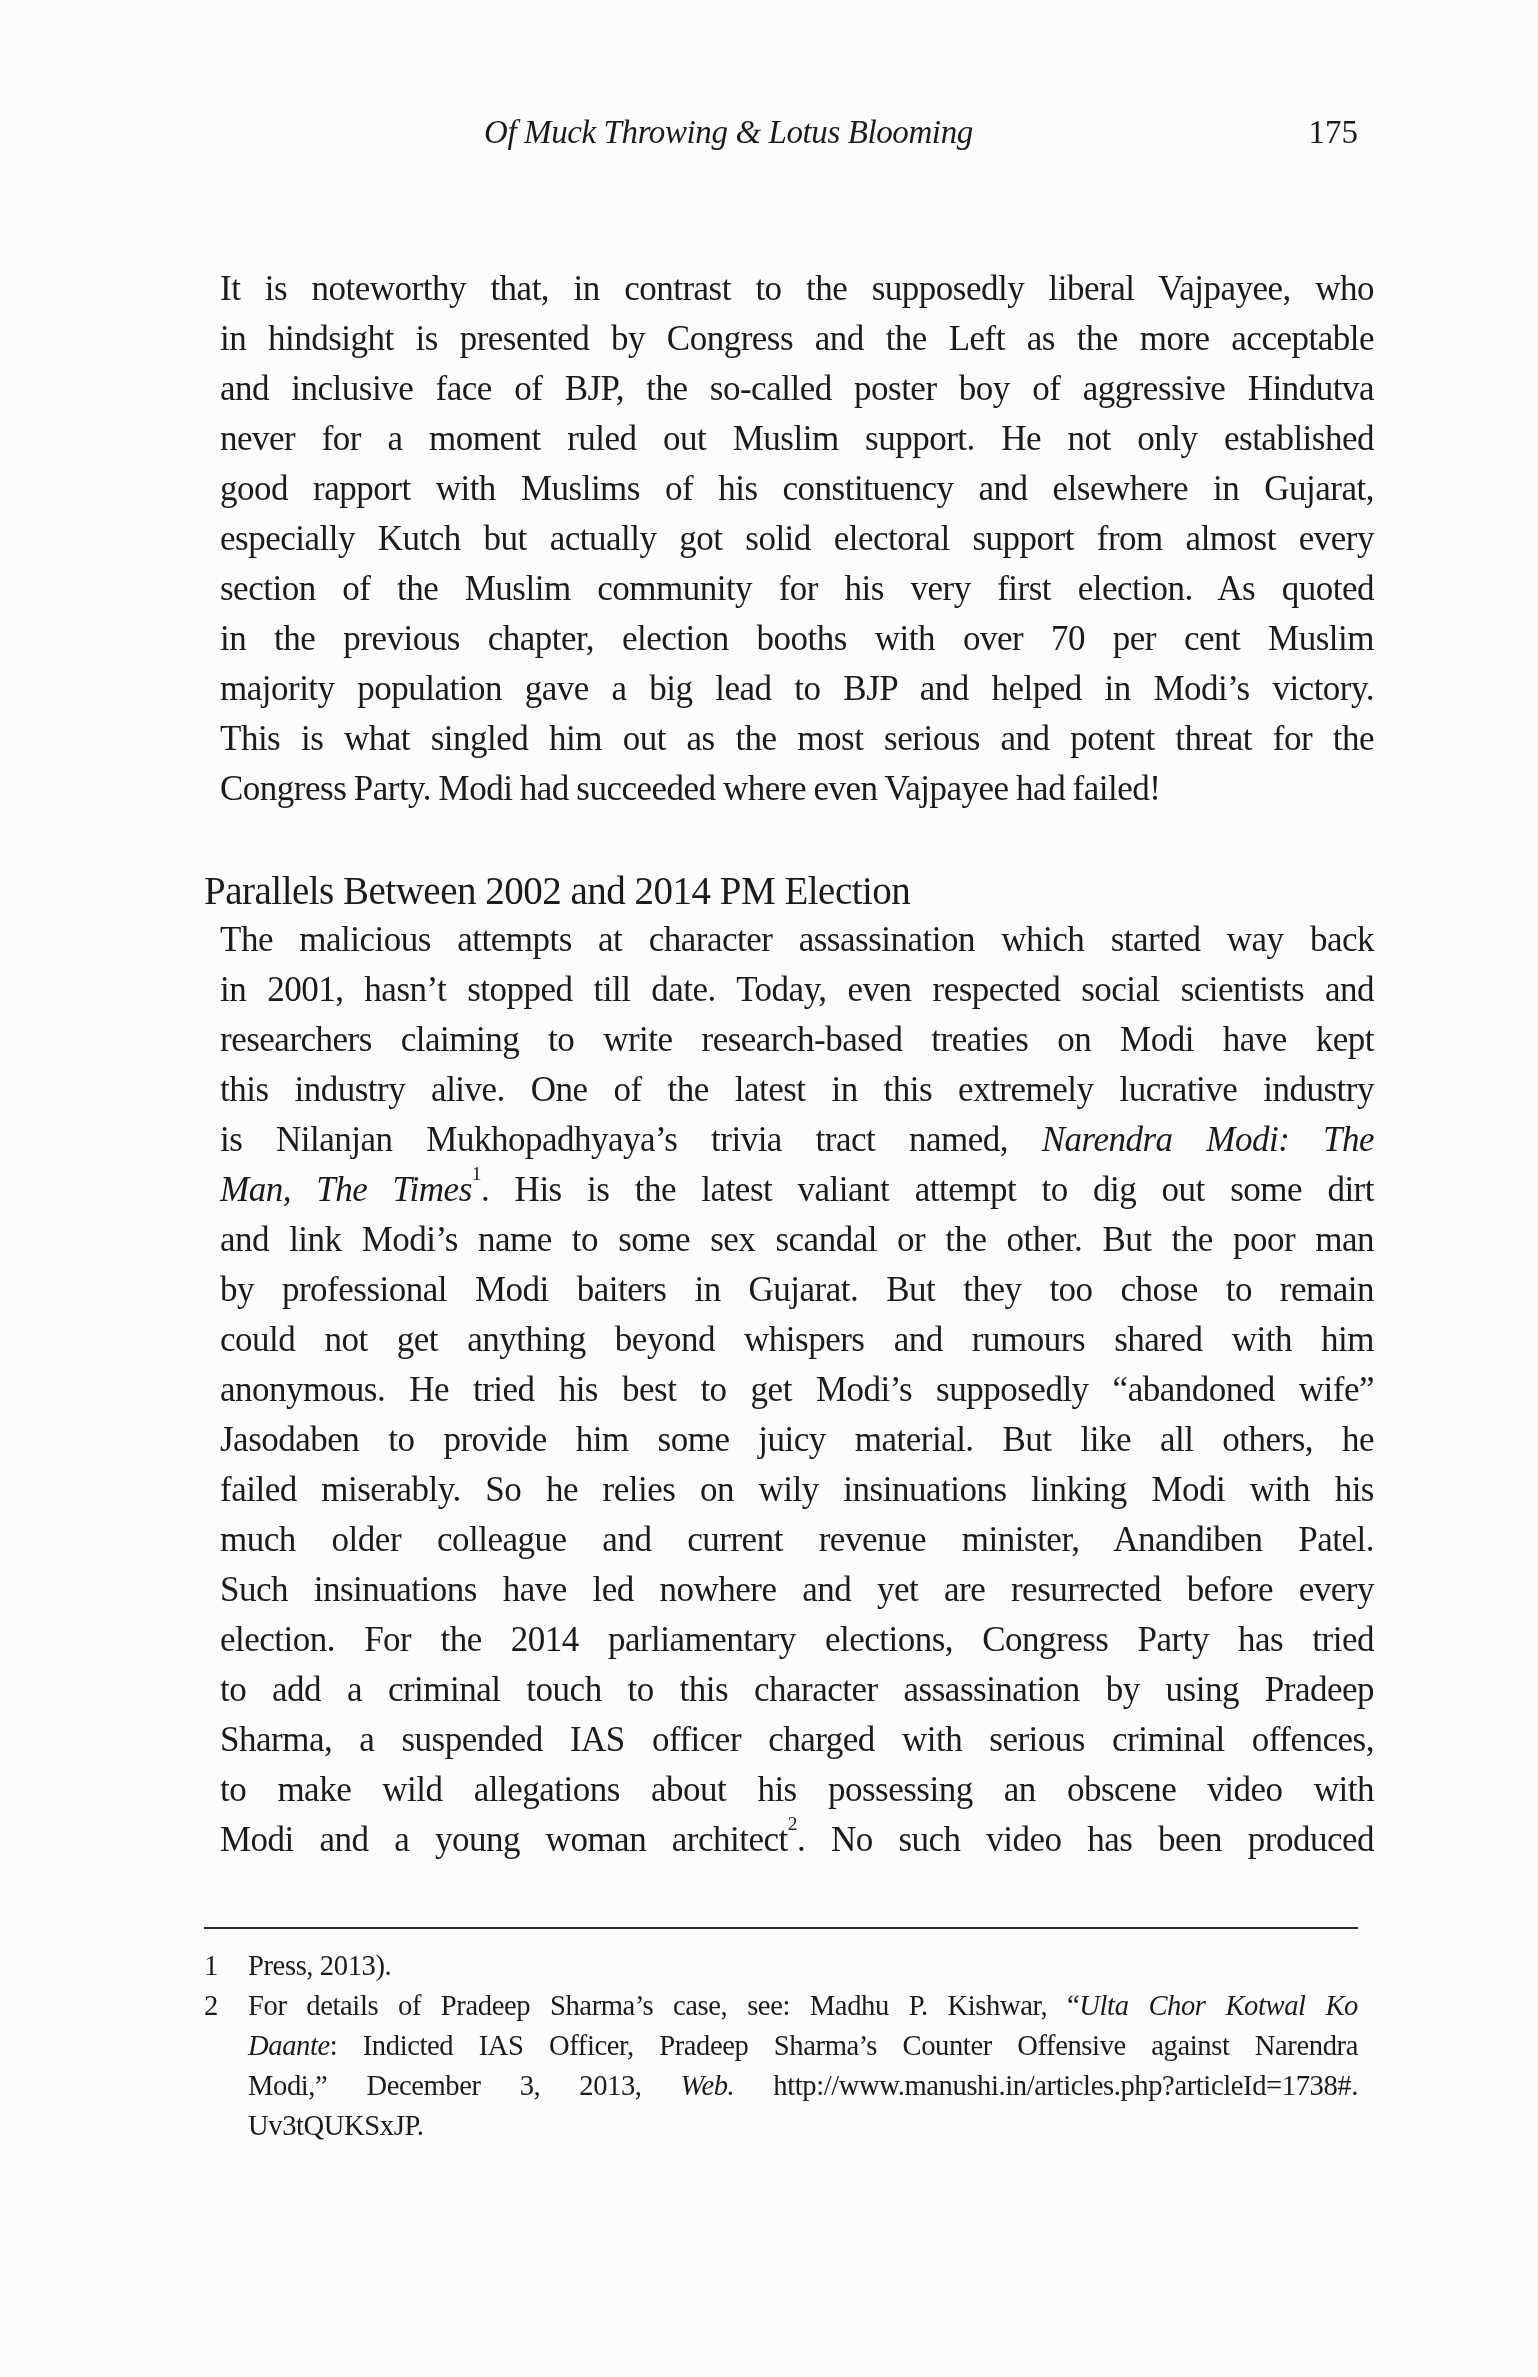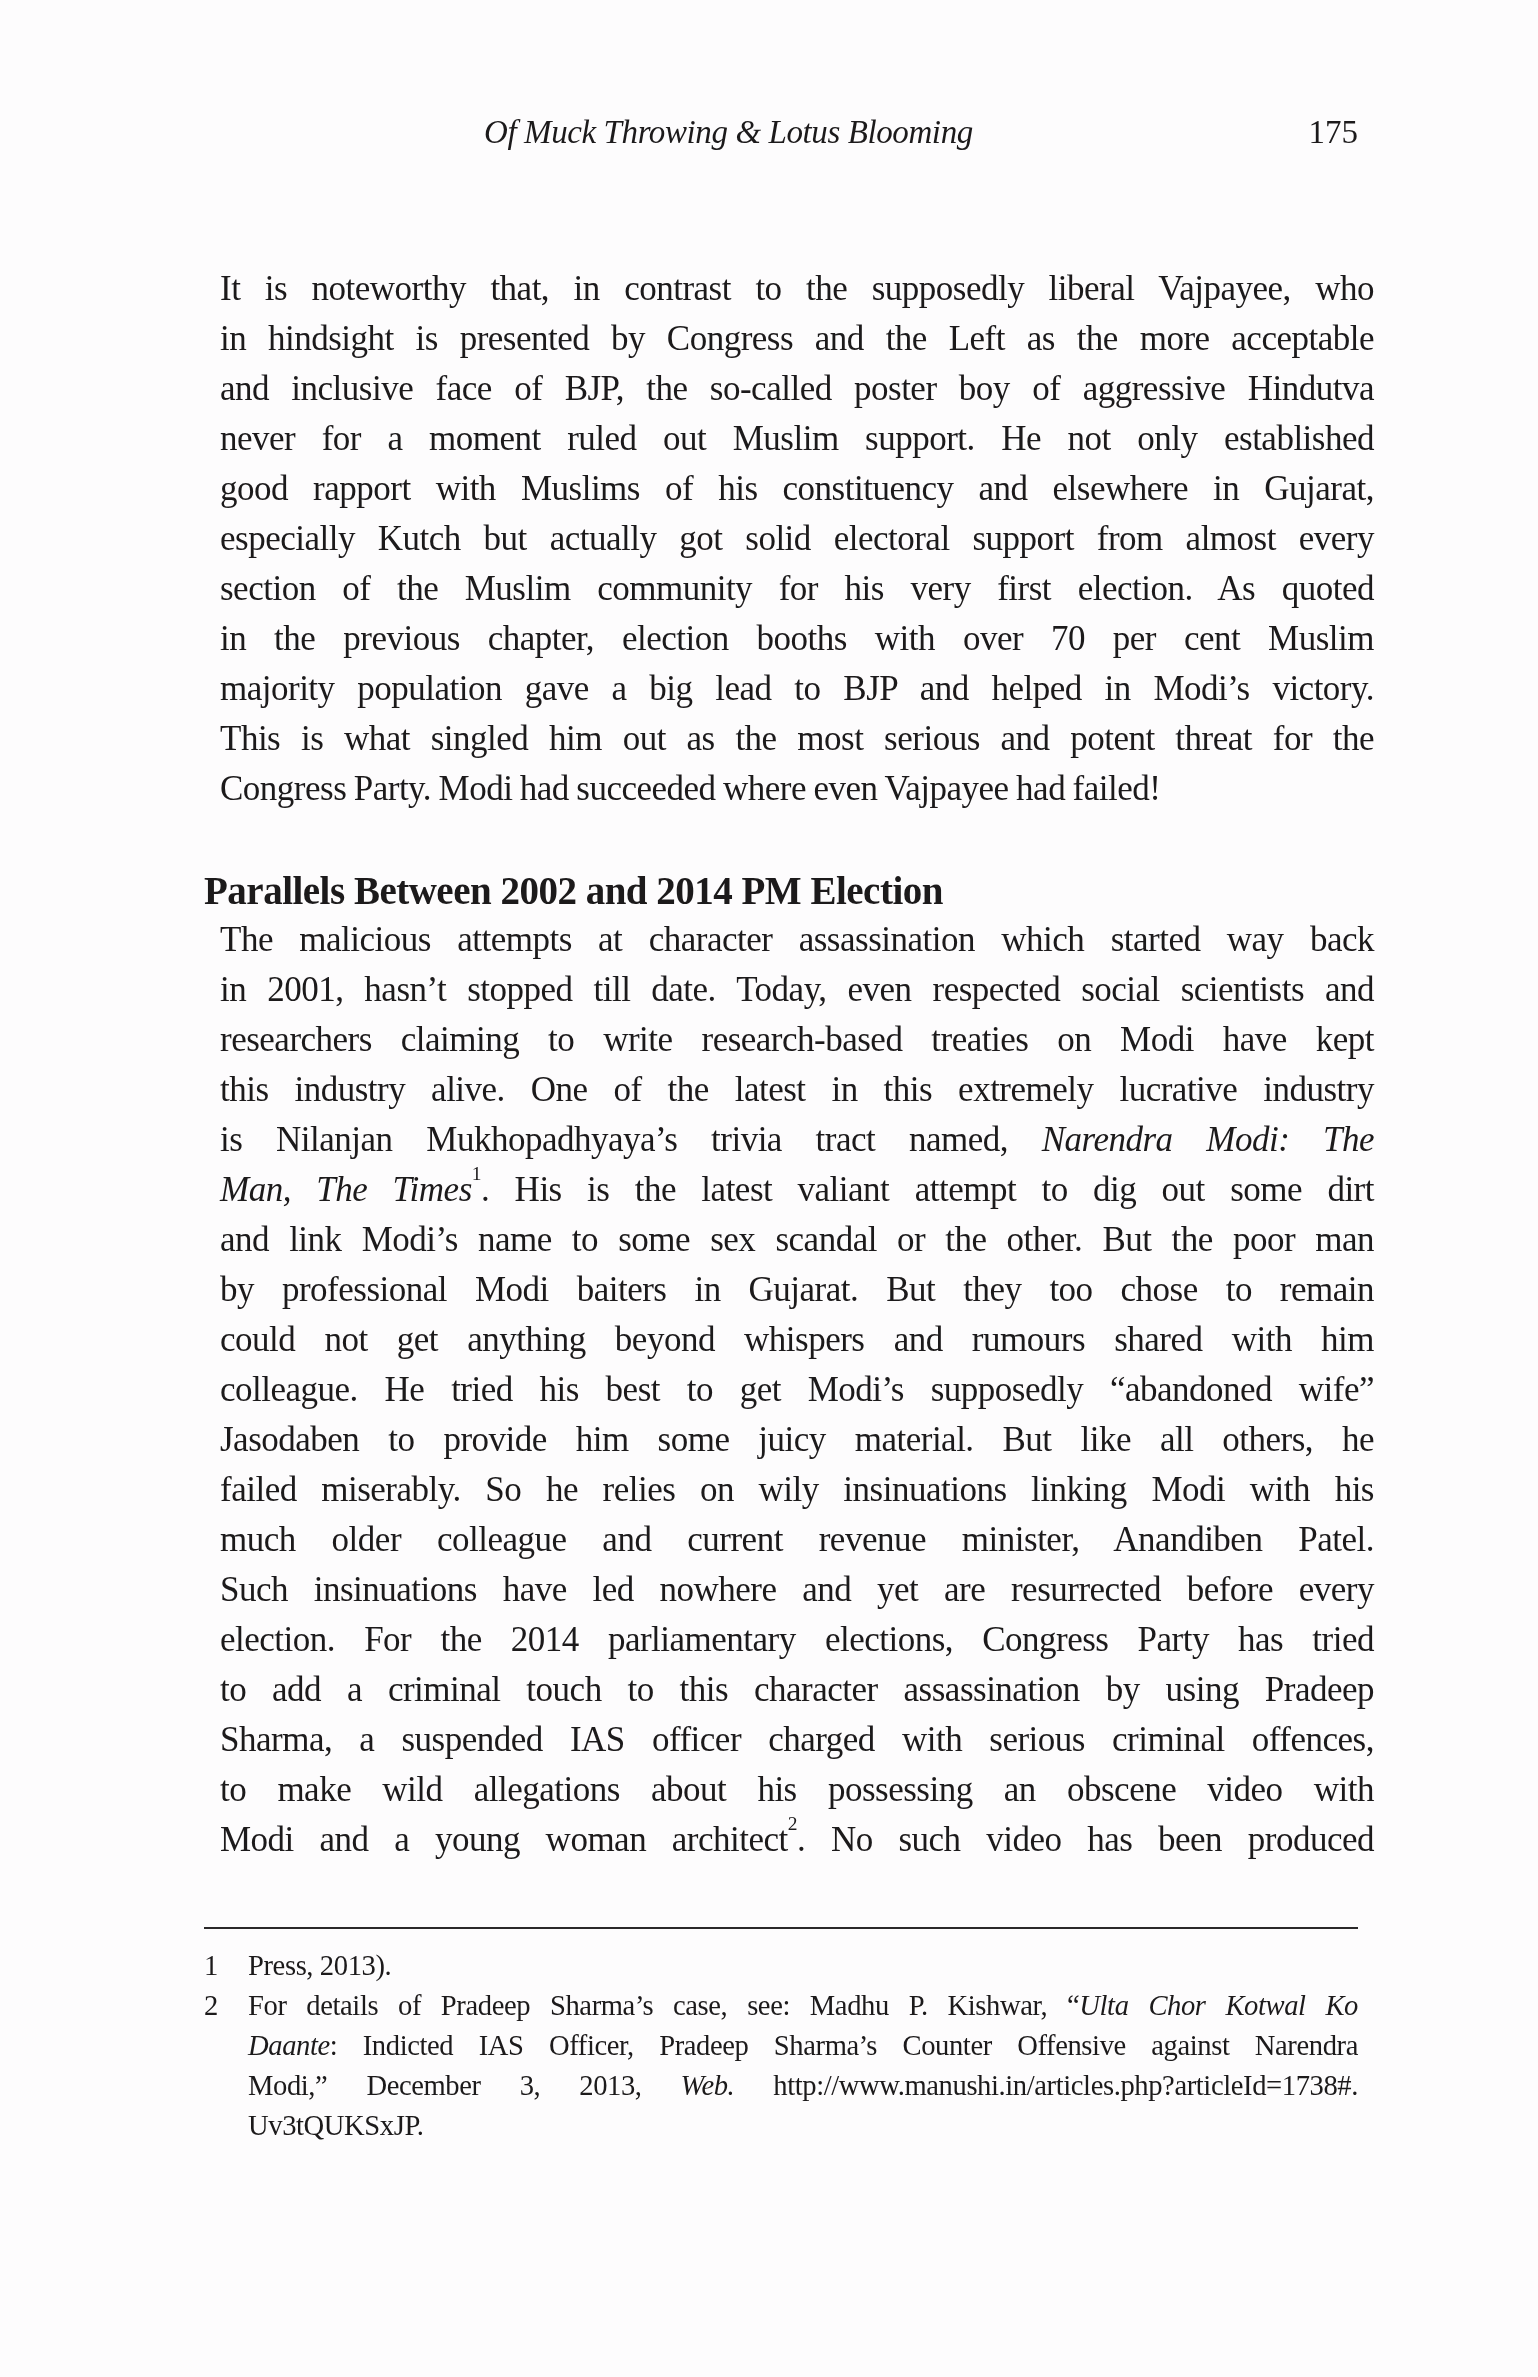--- a/index.html
+++ b/index.html
@@ -63,21 +63,21 @@
     }
     .line.last {
       text-align-last: left;
     }
     .para-1 { top: 264px; }
     .section-heading {
       position: absolute;
       left: 0;
       top: 864px;
       font-size: 39px;
-      font-weight: bold;
+      font-weight: normal;
       letter-spacing: -0.5px;
       line-height: 53px;
       margin: 0;
     }
     .para-2 { top: 915px; }
     em, .ital { font-style: italic; }
     sup {
       font-size: 19.5px;
       vertical-align: top;
       line-height: 0;
@@ -149,21 +149,21 @@
   <div class="body-block para-2">
     <span class="line">The malicious attempts at character assassination which started way back</span>
     <span class="line">in 2001, hasn’t stopped till date. Today, even respected social scientists and</span>
     <span class="line">researchers claiming to write research-based treaties on Modi have kept</span>
     <span class="line">this industry alive. One of the latest in this extremely lucrative industry</span>
     <span class="line"><span>is Nilanjan Mukhopadhyaya’s trivia tract named, </span><em>Narendra Modi: The</em></span>
     <span class="line"><em>Man, The Times</em><sup>1</sup><span>. His is the latest valiant attempt to dig out some dirt</span></span>
     <span class="line">and link Modi’s name to some sex scandal or the other. But the poor man</span>
     <span class="line">by professional Modi baiters in Gujarat. But they too chose to remain</span>
     <span class="line">could not get anything beyond whispers and rumours shared with him</span>
-    <span class="line">colleague. He tried his best to get Modi’s supposedly “abandoned wife”</span>
+    <span class="line">anonymous. He tried his best to get Modi’s supposedly “abandoned wife”</span>
     <span class="line">Jasodaben to provide him some juicy material. But like all others, he</span>
     <span class="line">failed miserably. So he relies on wily insinuations linking Modi with his</span>
     <span class="line">much older colleague and current revenue minister, Anandiben Patel.</span>
     <span class="line">Such insinuations have led nowhere and yet are resurrected before every</span>
     <span class="line">election. For the 2014 parliamentary elections, Congress Party has tried</span>
     <span class="line">to add a criminal touch to this character assassination by using Pradeep</span>
     <span class="line">Sharma, a suspended IAS officer charged with serious criminal offences,</span>
     <span class="line">to make wild allegations about his possessing an obscene video with</span>
     <span class="line"><span>Modi and a young woman architect</span><sup>2</sup><span>. No such video has been produced</span></span>
   </div>

